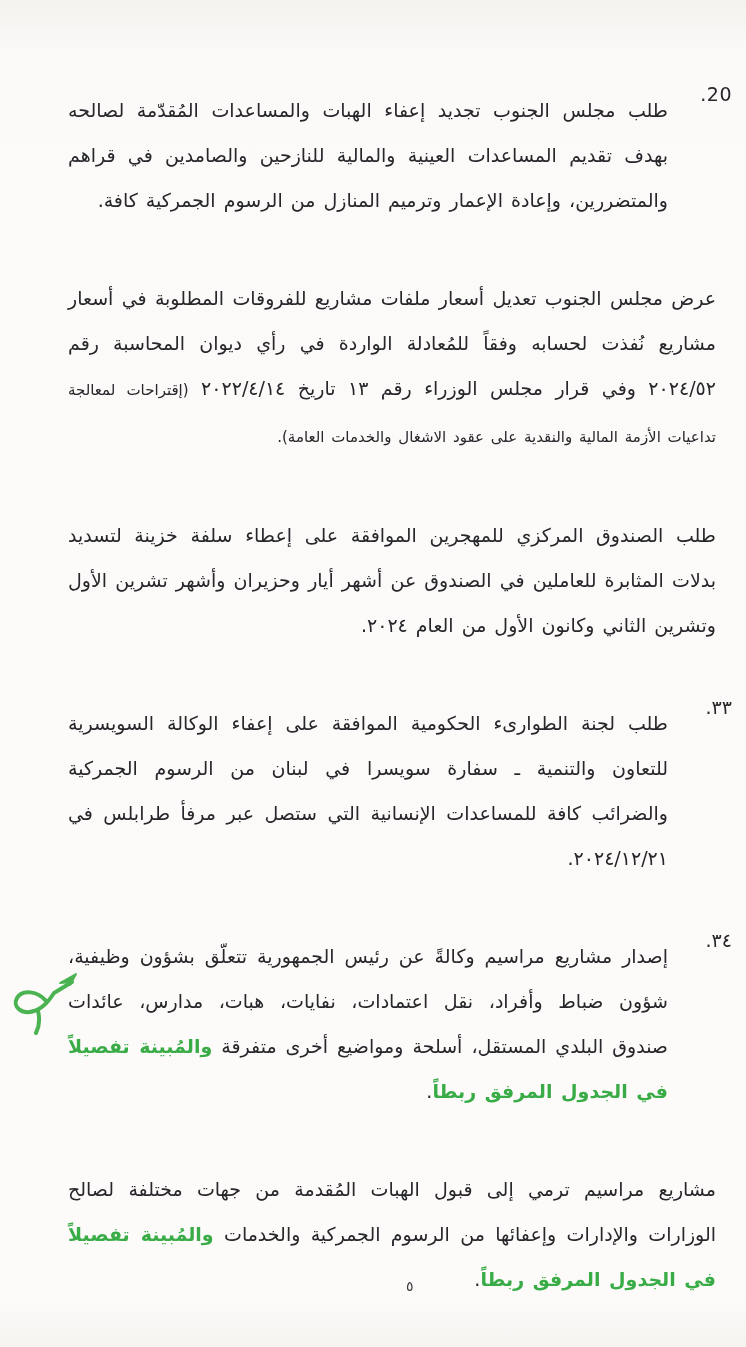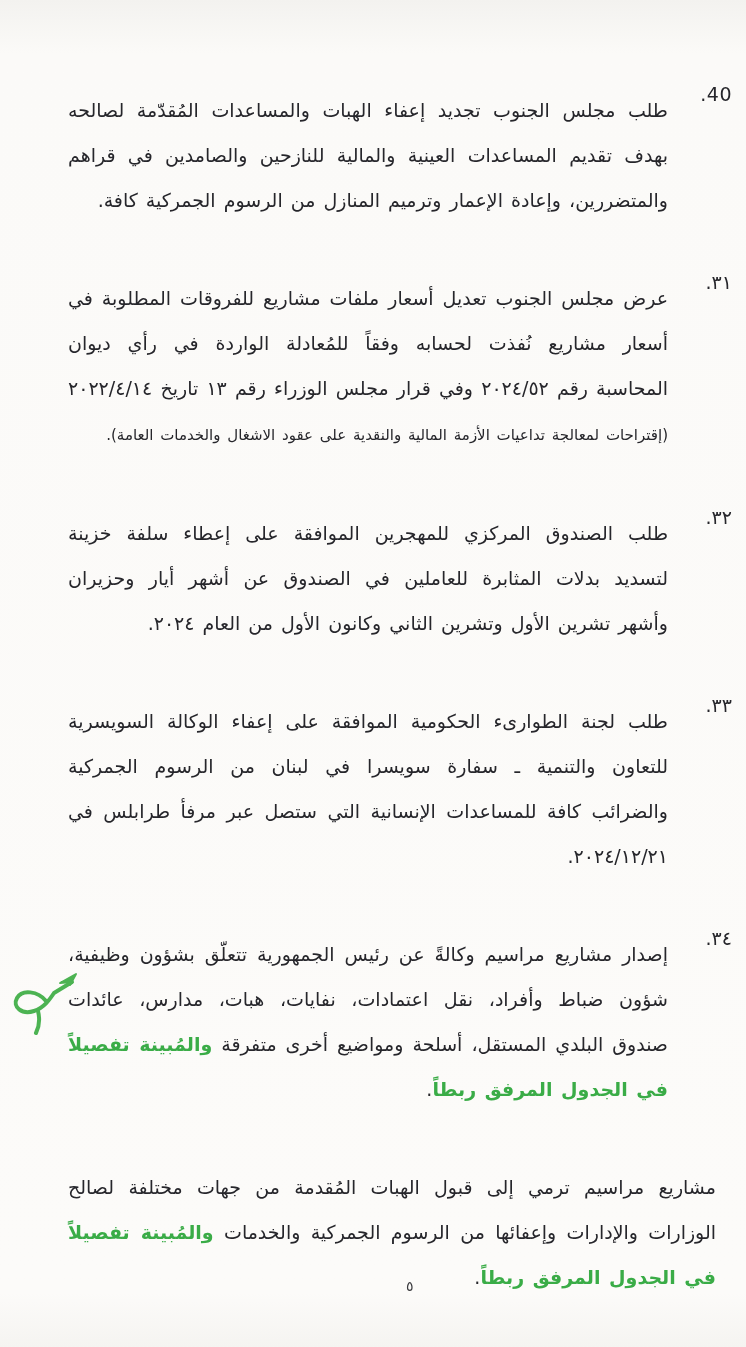--- a/index.html
+++ b/index.html
@@ -71,31 +71,29 @@
     color: #3a3a3e;
   }
 </style>
 </head>
 <body>
 
 <div class="page">
   <div class="content">
 
     <div class="item">
-      <span class="num">40.</span>
+      <span class="num">20.</span>
       <p class="body-text"><span>طلب مجلس الجنوب تجديد إعفاء الهبات والمساعدات المُقدّمة لصالحه بهدف تقديم المساعدات العينية والمالية للنازحين والصامدين في قراهم والمتضررين، وإعادة الإعمار وترميم المنازل من الرسوم الجمركية كافة.</span></p>
     </div>
 
     <div class="item">
-      <span class="num">٣١.</span>
       <p class="body-text"><span>عرض مجلس الجنوب تعديل أسعار ملفات مشاريع للفروقات المطلوبة في أسعار مشاريع نُفذت لحسابه وفقاً للمُعادلة الواردة في رأي ديوان المحاسبة رقم ٢٠٢٤/٥٢ وفي قرار مجلس الوزراء رقم ١٣ تاريخ ٢٠٢٢/٤/١٤ </span><span class="seg-small">(إقتراحات لمعالجة تداعيات الأزمة المالية والنقدية على عقود الاشغال والخدمات العامة).</span></p>
     </div>
 
     <div class="item">
-      <span class="num">٣٢.</span>
       <p class="body-text"><span>طلب الصندوق المركزي للمهجرين الموافقة على إعطاء سلفة خزينة لتسديد بدلات المثابرة للعاملين في الصندوق عن أشهر أيار وحزيران وأشهر تشرين الأول وتشرين الثاني وكانون الأول من العام ٢٠٢٤.</span></p>
     </div>
 
     <div class="item">
       <span class="num">٣٣.</span>
       <p class="body-text"><span>طلب لجنة الطوارىء الحكومية الموافقة على إعفاء الوكالة السويسرية للتعاون والتنمية ـ سفارة سويسرا في لبنان من الرسوم الجمركية والضرائب كافة للمساعدات الإنسانية التي ستصل عبر مرفأ طرابلس في ٢٠٢٤/١٢/٢١.</span></p>
     </div>
 
     <div class="item">
       <span class="num">٣٤.</span>

